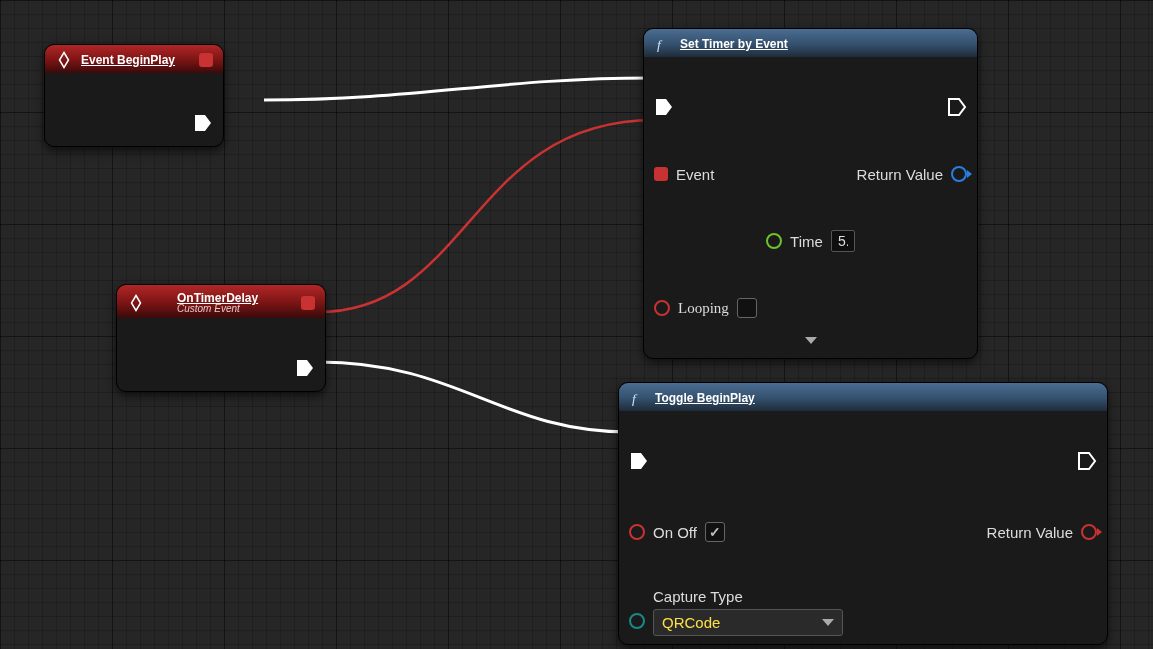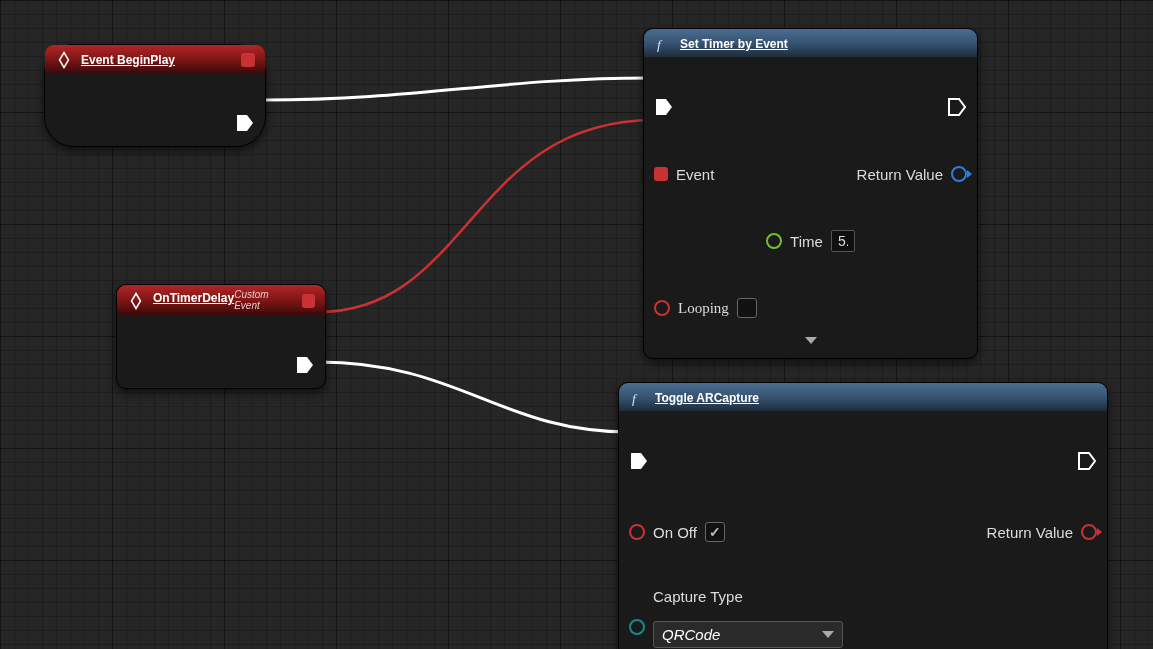--- a/index.html
+++ b/index.html
@@ -77,42 +77,42 @@
     background:#0f0f0f; border:1px solid #555; color:#ddd;
     padding:2px 6px; font-size:14px; border-radius:2px; width:24px; text-align:left;
   }
   .check {
     width:20px;height:20px;border:1px solid #666;background:#111;border-radius:3px;
     display:flex;align-items:center;justify-content:center;
   }
   .check.checked::after{content:"✓"; color:#bbb; font-size:14px; font-weight:bold;}
   .dropdown {
     background:#2a2a2a;border:1px solid #555;border-radius:3px;
-    padding:4px 8px; font-size:15px; color:#ffffff; min-width:190px;
-    display:flex; justify-content:space-between; align-items:center;font-style:italic;
+    padding:4px 8px; font-size:15px; color:#fde047; min-width:190px;
+    display:flex; justify-content:space-between; align-items:center;
   }
   .chev-down{width:0;height:0;border-left:6px solid transparent;border-right:6px solid transparent;border-top:7px solid #aaa;}
   .expand-chev{ text-align:center; padding:4px 0 6px; }
   .expand-chev .chev-down{margin:0 auto;}
   .col { display:flex; flex-direction:column; gap:10px; }
   .spacer{flex:1;}
 </style>
 </head>
 <body>
 
 <svg class="wires">
 
   <path d="M 264 100 C 420 100, 500 78, 650 78" stroke="#fff" stroke-width="3" fill="none"></path>
 
   <path d="M 318 312 C 470 312, 470 120, 655 120" stroke="#c83232" stroke-width="2.5" fill="none"></path>
 
   <path d="M 318 362 C 460 362, 500 432, 630 432" stroke="#fff" stroke-width="3" fill="none"></path>
 </svg>
 
-<div class="node" style="left:44px; top:44px; width:222px;border-radius:30px;">
+<div class="node" style="left:44px; top:44px; width:180px;">
   <div class="node-header hdr-red" style="justify-content:flex-start;">
     <span class="hdr-icon">
       <svg viewBox="0 0 24 24" width="18" height="18">
           <path d="M12 2 L18 12 L12 22 L6 12 Z" fill="none" stroke="#fff" stroke-width="2"></path>
         </svg>
     </span>
     <span class="hdr-title">Event BeginPlay</span>
     <span class="spacer"></span>
     <span class="pin-square-del"></span>
   </div>
@@ -127,21 +127,21 @@
   </div>
 </div>
 
 <div class="node" style="left:116px; top:284px; width:210px;">
   <div class="node-header hdr-red">
     <span class="hdr-icon">
       <svg viewBox="0 0 24 24" width="18" height="18">
           <path d="M12 2 L18 12 L12 22 L6 12 Z" fill="none" stroke="#fff" stroke-width="2"></path>
         </svg>
     </span>
-    <span style="display:flex;">
+    <span style="display:flex;flex-direction:column;margin-left:24px;">
       <span class="hdr-title">OnTimerDelay</span>
       <span class="hdr-sub">Custom Event</span>
     </span>
     <span class="spacer"></span>
     <span class="pin-square-del"></span>
   </div>
   <div class="node-body">
     <div class="row" style="justify-content:flex-end;">
       <span class="pin-exec">
         <svg viewBox="0 0 20 20" width="20" height="20">
@@ -204,21 +204,21 @@
   </div>
 </div>
 
 <div class="node" style="left:618px; top:382px; width:490px;">
   <div class="node-header hdr-blue">
     <span class="hdr-icon">
       <svg viewBox="0 0 24 24" width="18" height="18">
           <text x="4" y="18" font-size="18" font-style="italic" fill="#cfe3ff" font-family="serif">f</text>
         </svg>
     </span>
-    <span class="hdr-title">Toggle ARCapture</span>
+    <span class="hdr-title">Toggle BeginPlay</span>
   </div>
   <div class="node-body col" style="gap:14px;">
     <div class="row">
       <span class="pin-exec">
         <svg viewBox="0 0 20 20" width="20" height="20">
             <path d="M2 2 L12 2 L18 10 L12 18 L2 18 Z" fill="#fff"></path>
           </svg>
       </span>
       <span class="pin-exec">
         <svg viewBox="0 0 20 20" width="20" height="20">
@@ -233,21 +233,21 @@
         <span class="check checked"></span>
       </div>
       <div class="pin-group">
         <span class="pin-label">Return Value</span>
         <span class="pin-round out c-red"></span>
       </div>
     </div>
     <div class="row" style="justify-content:flex-start; align-items:center;">
       <div class="pin-group" style="align-items:center;">
         <span class="pin-round c-teal" style="margin-top:18px;"></span>
-        <div class="col" style="gap:16px;">
+        <div class="col" style="gap:4px;">
           <span class="pin-label">Capture Type</span>
           <div class="dropdown">
             <span>QRCode</span>
             <span class="chev-down"></span>
           </div>
         </div>
       </div>
     </div>
   </div>
 </div>

